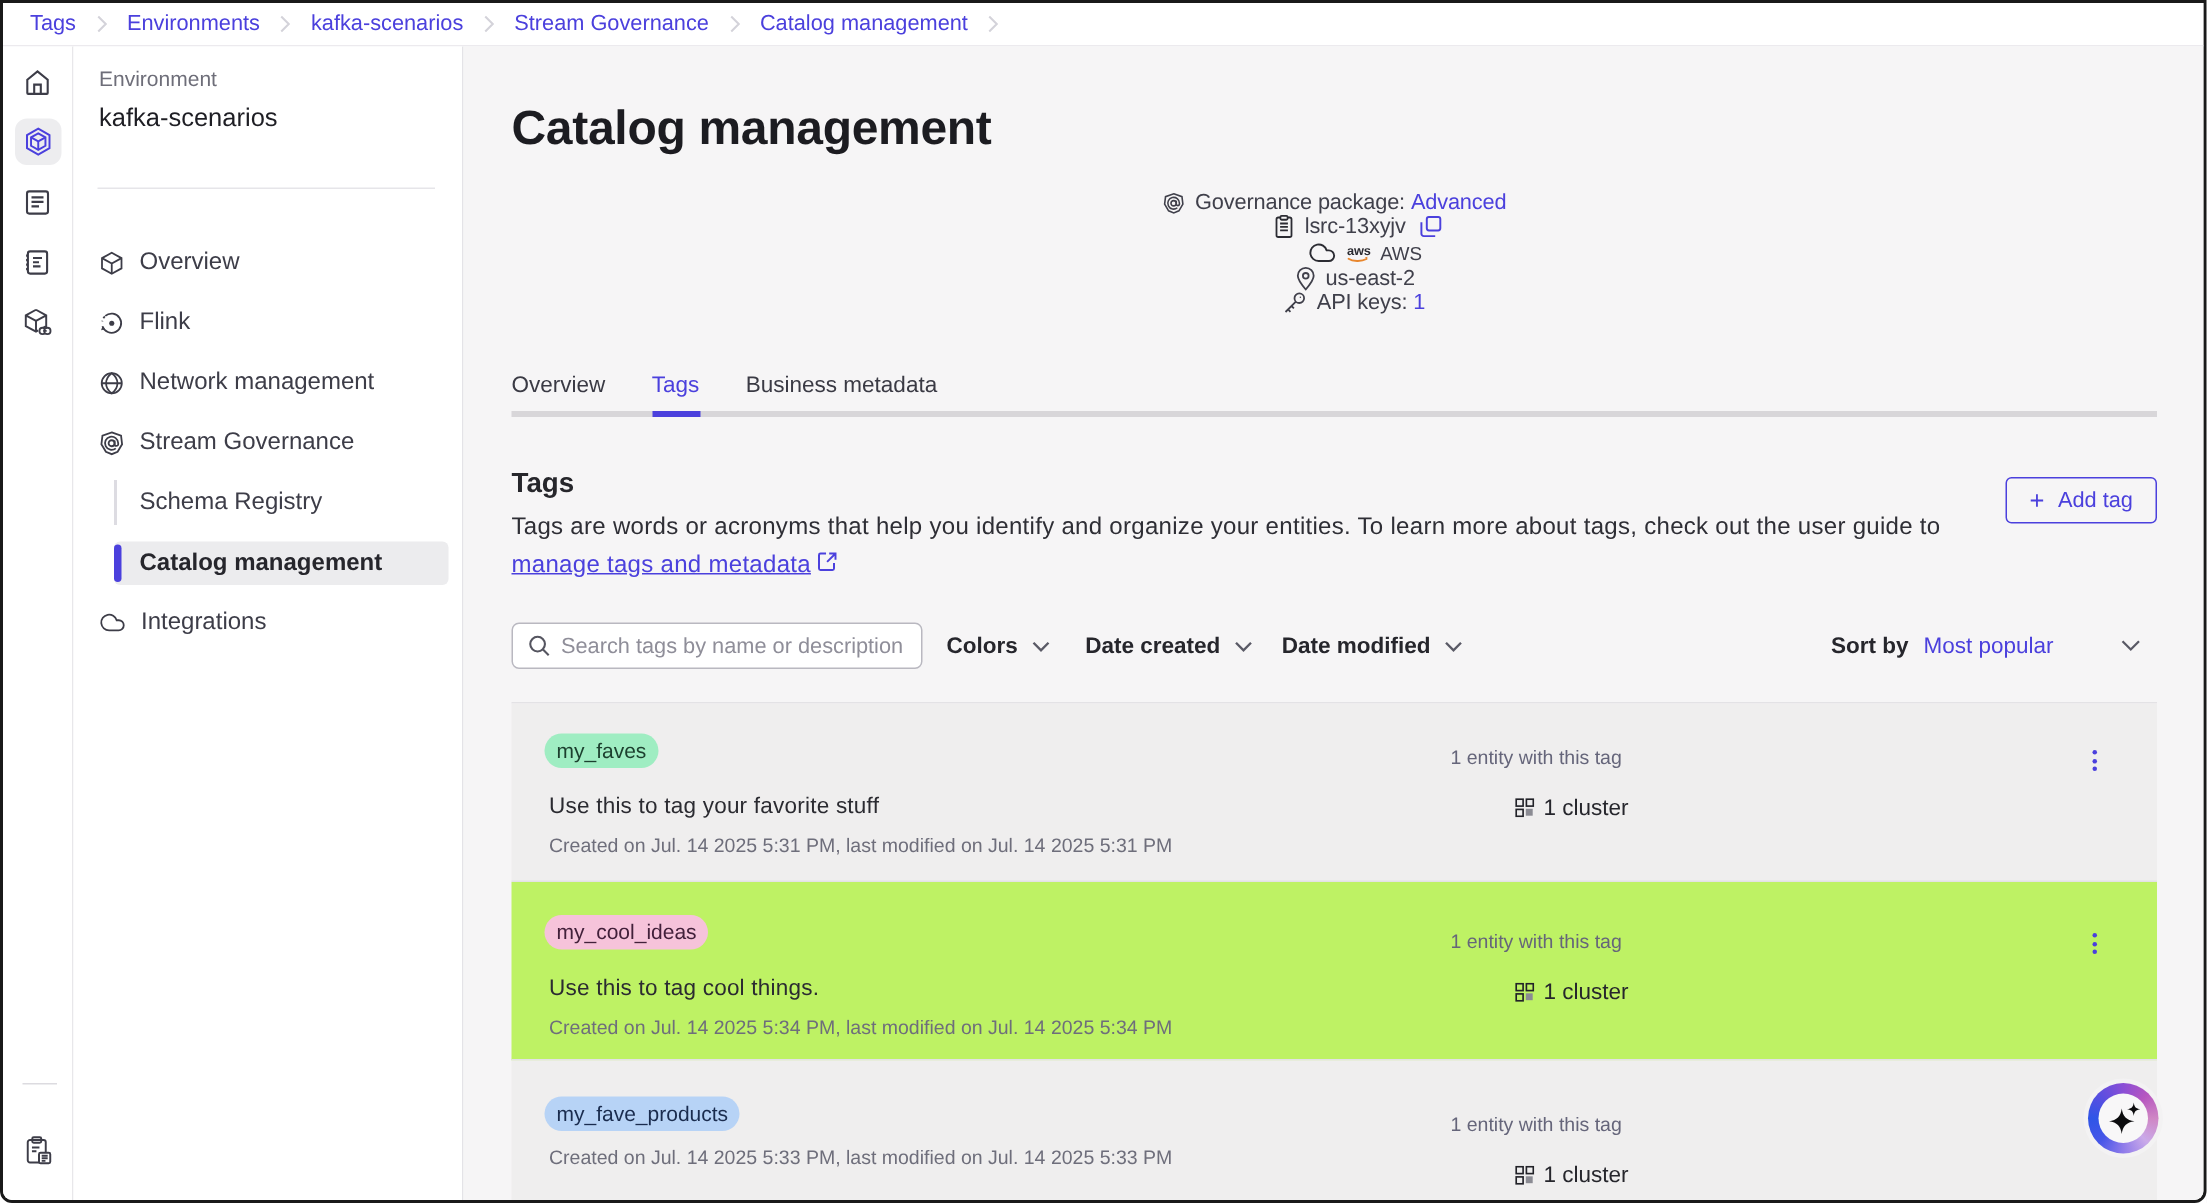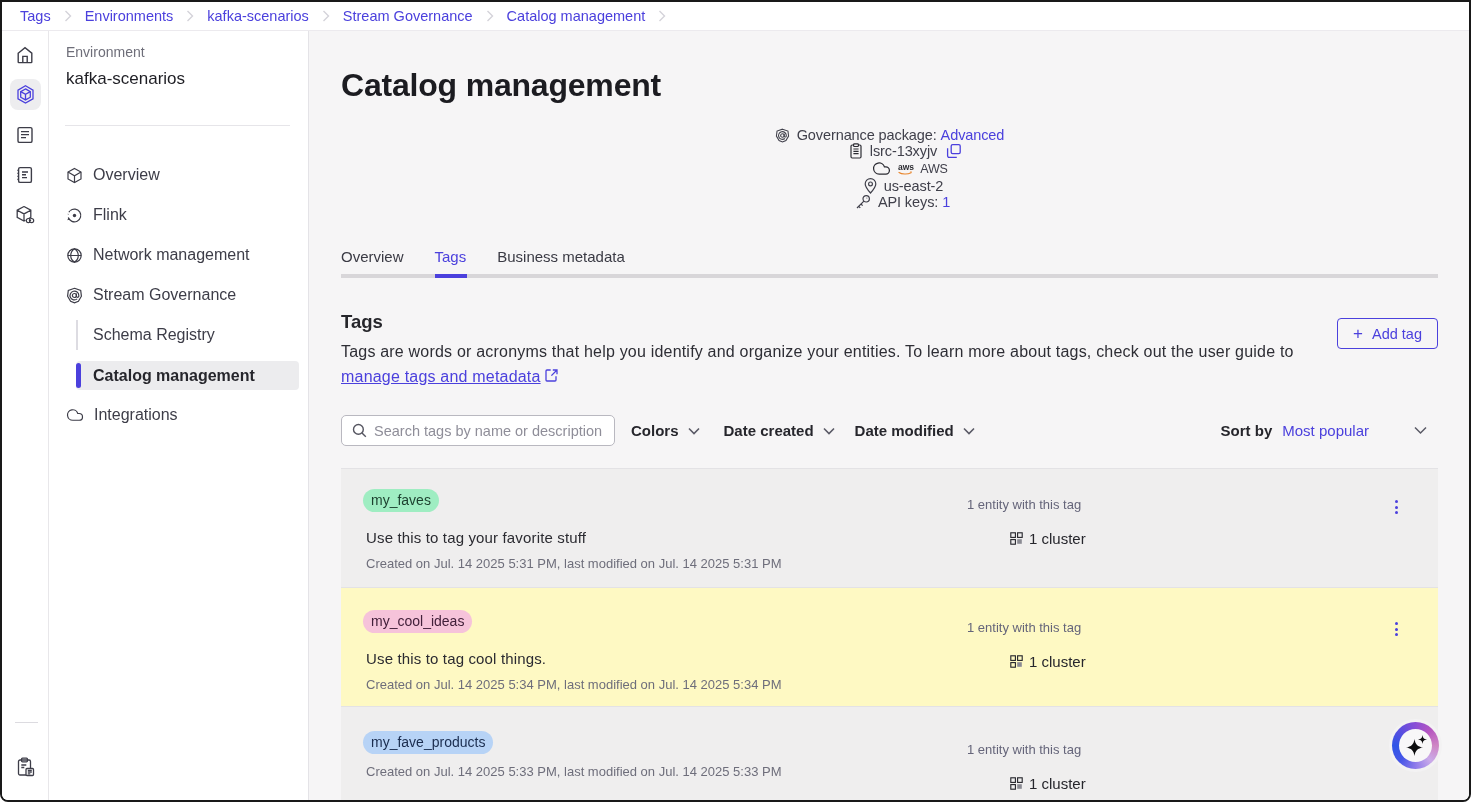--- a/index.html
+++ b/index.html
@@ -76,21 +76,21 @@
 .sortby .sb { font-weight:600; color:#26262c; }
 .sortby .mp { color:#4b40dd; margin-left:10px; }
 .sortby svg { margin-left:45px; }
 
 .tagtable { margin-top:22px; border-top:1px solid #e3e2e5; }
 .trow.r2 { padding-top:22px; }
 .trow.r3 { padding-top:24px; height:124px; }
 .trow { position:relative; border-bottom:1px solid #e3e2e5; height:119px; padding:20px 0 0 25px; }
 .trow .pill { margin-left:-3px; }
 .trow.gray { background:#efeeee; }
-.trow.white { background:#fef9c3; }
+.trow.white { background:#bef264; }
 .pill { display:inline-block; height:23px; line-height:23px; border-radius:12px; padding:0 8px; font-size:14px; }
 .pill.green { background:#9fedc2; color:#1c3f2e; }
 .pill.pink { background:#f6c3da; color:#42203a; }
 .pill.blue { background:#b7d3f6; color:#1a2c4e; }
 .tdesc { font-size:15px; letter-spacing:0.15px; color:#2b2b31; margin-top:17px; }
 .tcreated { font-size:13px; color:#6e6e7b; margin-top:10px; }
 .rcol { position:absolute; left:626px; top:28px; }
 .r2 .rcol { top:32px; }
 .r3 .rcol { top:35px; }
 .r3 .tdesc { margin-top:20px; }

